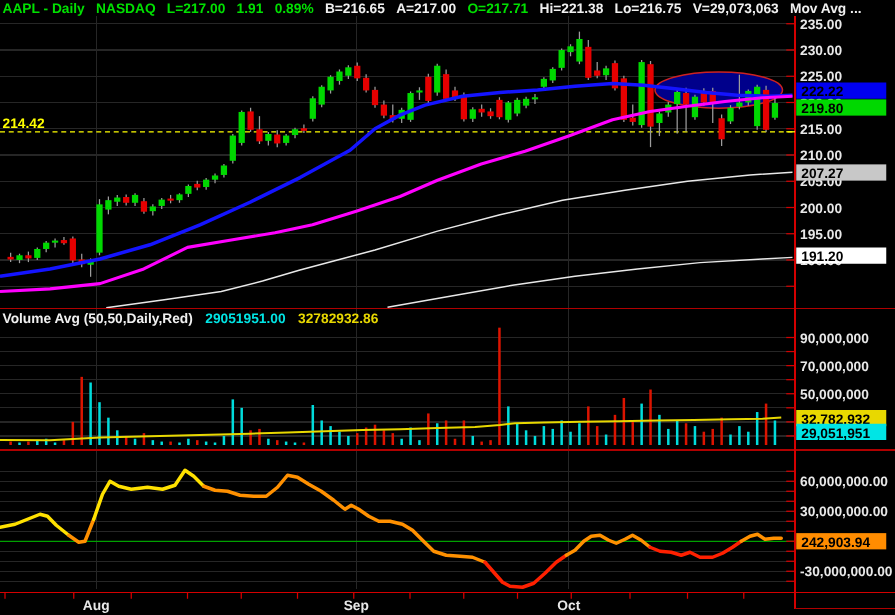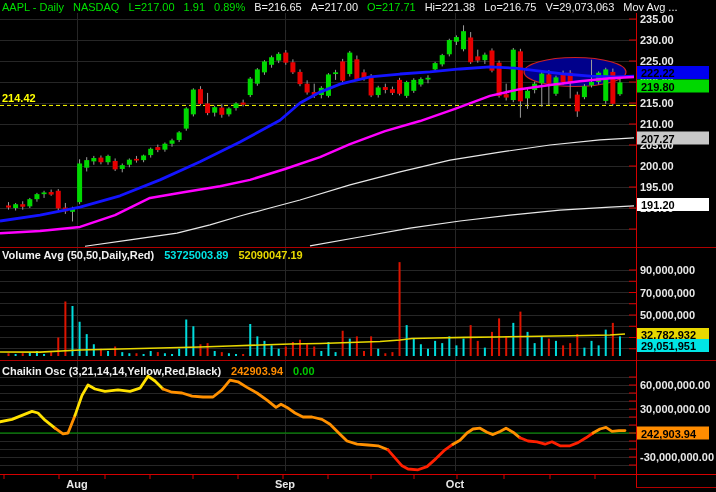--- a/index.html
+++ b/index.html
@@ -1,19 +1,19 @@
 <!DOCTYPE html>
 <html><head>
 <meta charset="utf-8">
 <style>
   html,body{margin:0;padding:0;background:#000;}
   .screen{position:relative;width:716px;height:492px;background:#000;overflow:hidden;
           font-family:"Liberation Sans",sans-serif;}
   .hdr{position:absolute;top:1px;left:2px;height:13px;line-height:12px;font-size:11px;
-       font-weight:normal;white-space:nowrap;z-index:3;}
+       font-weight:bold;white-space:nowrap;z-index:3;}
   .hdr span{margin-right:9px;}
   .ptitle{position:absolute;left:2px;height:12px;line-height:12px;font-size:11px;
           font-weight:bold;white-space:nowrap;z-index:3;}
   .ptitle span{margin-right:10px;}
   svg{position:absolute;top:0;left:0;}
 </style>
 </head>
 <body>
 
 <div class="screen">
@@ -410,15 +410,14 @@
       <line x1="414" y1="474" x2="414" y2="479" stroke="#d40000"></line>
       <line x1="457" y1="474" x2="457" y2="479" stroke="#d40000"></line>
       <line x1="504" y1="474" x2="504" y2="479" stroke="#d40000"></line>
       <line x1="550" y1="474" x2="550" y2="479" stroke="#d40000"></line>
       <line x1="595" y1="474" x2="595" y2="479" stroke="#d40000"></line>
       <text x="77" y="488" fill="#e8e8e8" font-size="11" font-weight="bold" text-anchor="middle">Aug</text>
       <text x="285" y="488" fill="#e8e8e8" font-size="11" font-weight="bold" text-anchor="middle">Sep</text>
       <text x="455" y="488" fill="#e8e8e8" font-size="11" font-weight="bold" text-anchor="middle">Oct</text>
     </svg>
   <div class="hdr" id="hdr"><span style="color: rgb(0, 224, 0);">AAPL - Daily</span><span style="color: rgb(0, 224, 0);">NASDAQ</span><span style="color: rgb(0, 224, 0);">L=217.00</span><span style="color: rgb(0, 224, 0);">1.91</span><span style="color: rgb(0, 224, 0);">0.89%</span><span style="color: rgb(240, 240, 240);">B=216.65</span><span style="color: rgb(240, 240, 240);">A=217.00</span><span style="color: rgb(0, 224, 0);">O=217.71</span><span style="color: rgb(240, 240, 240);">Hi=221.38</span><span style="color: rgb(240, 240, 240);">Lo=216.75</span><span style="color: rgb(240, 240, 240);">V=29,073,063</span><span style="color: rgb(240, 240, 240);">Mov Avg ...</span></div>
-  <div class="ptitle" id="volTitle" style="top:249px"><span style="color: rgb(240, 240, 240);">Volume Avg (50,50,Daily,Red)</span><span style="color: rgb(0, 229, 229);">53725003.89</span><span style="color: rgb(232, 216, 0);">52090047.19</span></div>
-  <div class="ptitle" id="chaTitle" style="top:365px"><span style="color: rgb(240, 240, 240);">Chaikin Osc (3,21,14,14,Yellow,Red,Black)</span><span style="color: rgb(255, 140, 0);">242903.94</span><span style="color: rgb(0, 200, 0);">0.00</span></div>
+  <div class="ptitle" id="volTitle" style="top:249px"><span style="color: rgb(240, 240, 240);">Volume Avg (50,50,Daily,Red)</span><span style="color: rgb(0, 229, 229);">29051951.00</span><span style="color: rgb(232, 216, 0);">32782932.86</span></div>
 </div>
 
 </body></html>

